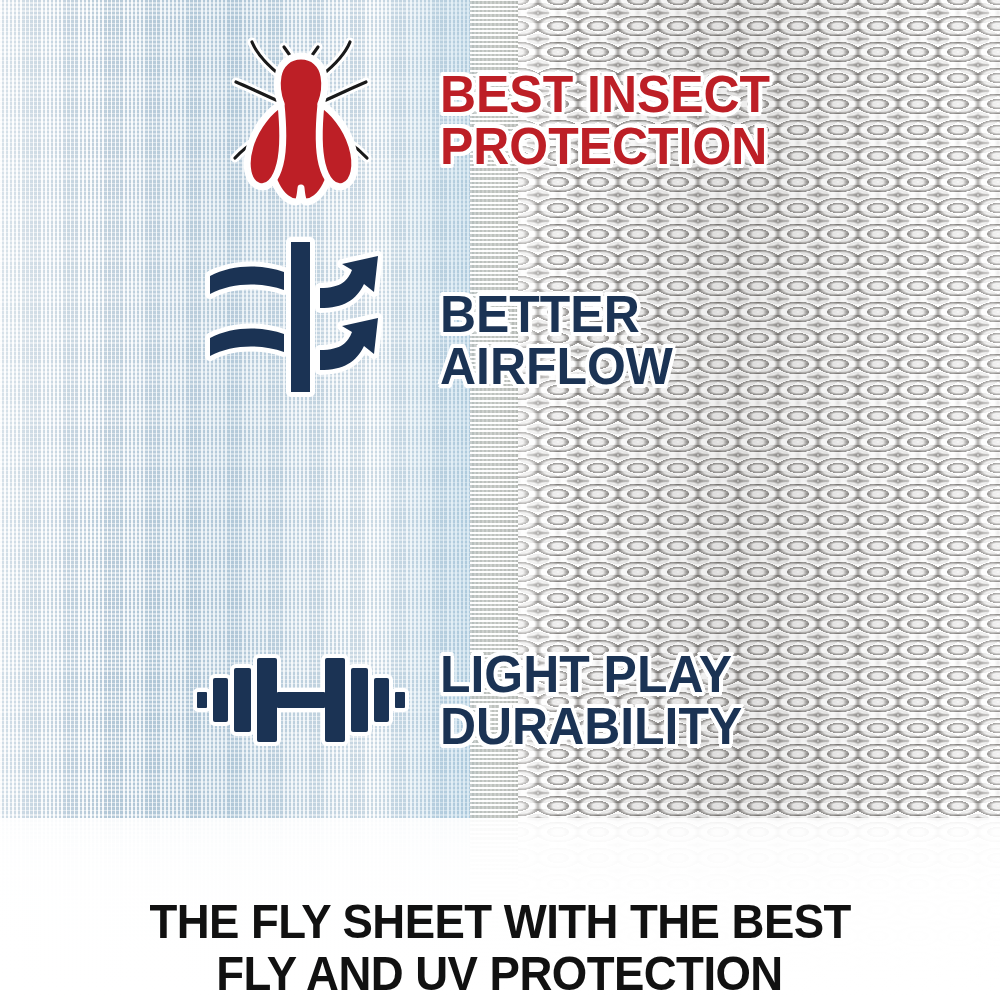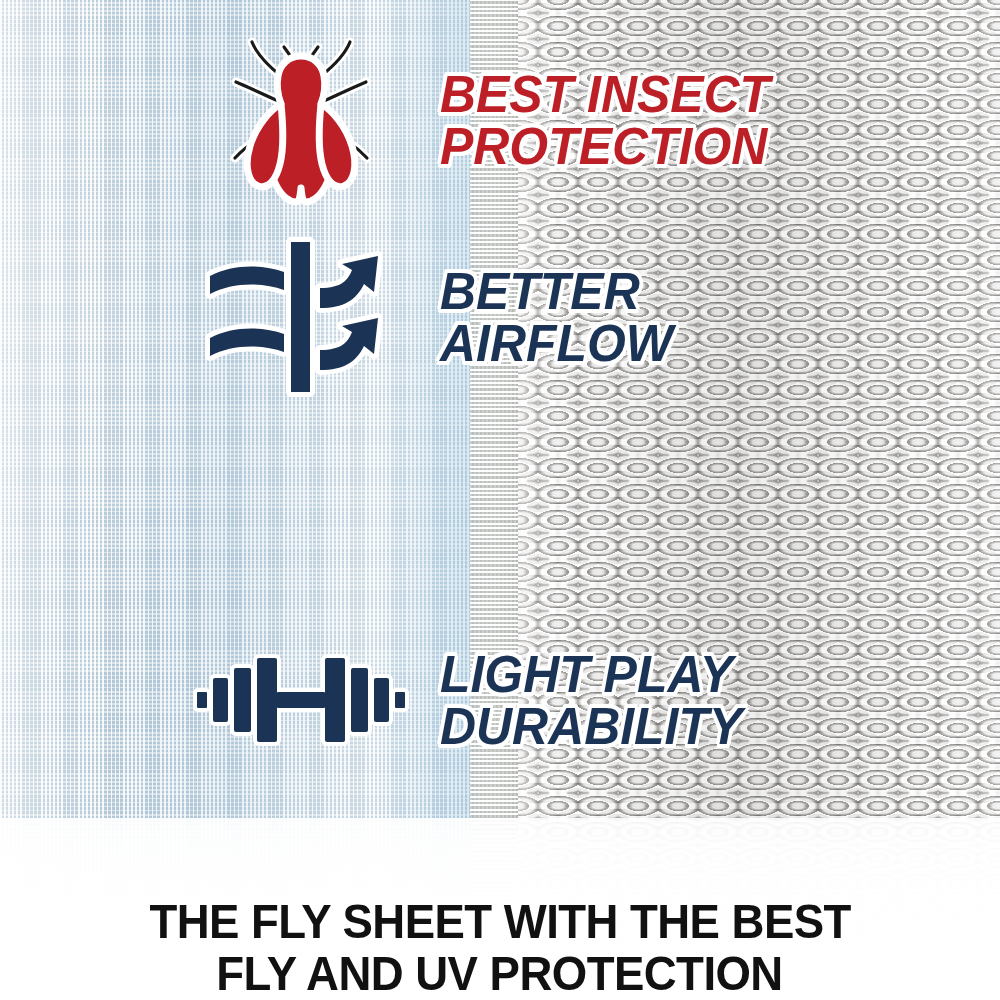--- a/index.html
+++ b/index.html
@@ -127,21 +127,20 @@
     transform: scaleX(0.93);
   }
 
   
   .features {
     position: absolute;
     left: 0;
     top: 0;
     width: 1000px;
     height: 818px;
-    font-style: italic;
   }
   .feature-row {
     position: absolute;
     display: flex;
     align-items: center;
     left: 196px;
   }
   .feature-icon {
     width: 210px;
     flex: 0 0 210px;
@@ -183,21 +182,21 @@
        3px  0px 0 #fff,  3px  3px 0 #fff,  0px  3px 0 #fff,
       -3px  3px 0 #fff, -3px  0px 0 #fff,
       -4px  0px 0 #fff,  4px  0px 0 #fff,
        0px -4px 0 #fff,  0px  4px 0 #fff,
       -2px -4px 0 #fff,  2px -4px 0 #fff,
       -2px  4px 0 #fff,  2px  4px 0 #fff;
   }
 
   
   #row-insect     { top: 30px;  }
-  #row-airflow    { top: 242px; }
+  #row-airflow    { top: 242px; align-items: flex-end; }
   #row-uv         { top: 432px; }
   #row-durability { top: 648px; }
 
   #row-insect  .feature-text { margin-left: 34px; }
   #row-airflow .feature-text { margin-left: 34px; }
   #row-uv      .feature-text { margin-left: 24px; }
   #row-durability .feature-text { margin-left: 34px; }
 
   svg { display: block; overflow: visible; }
 </style>

